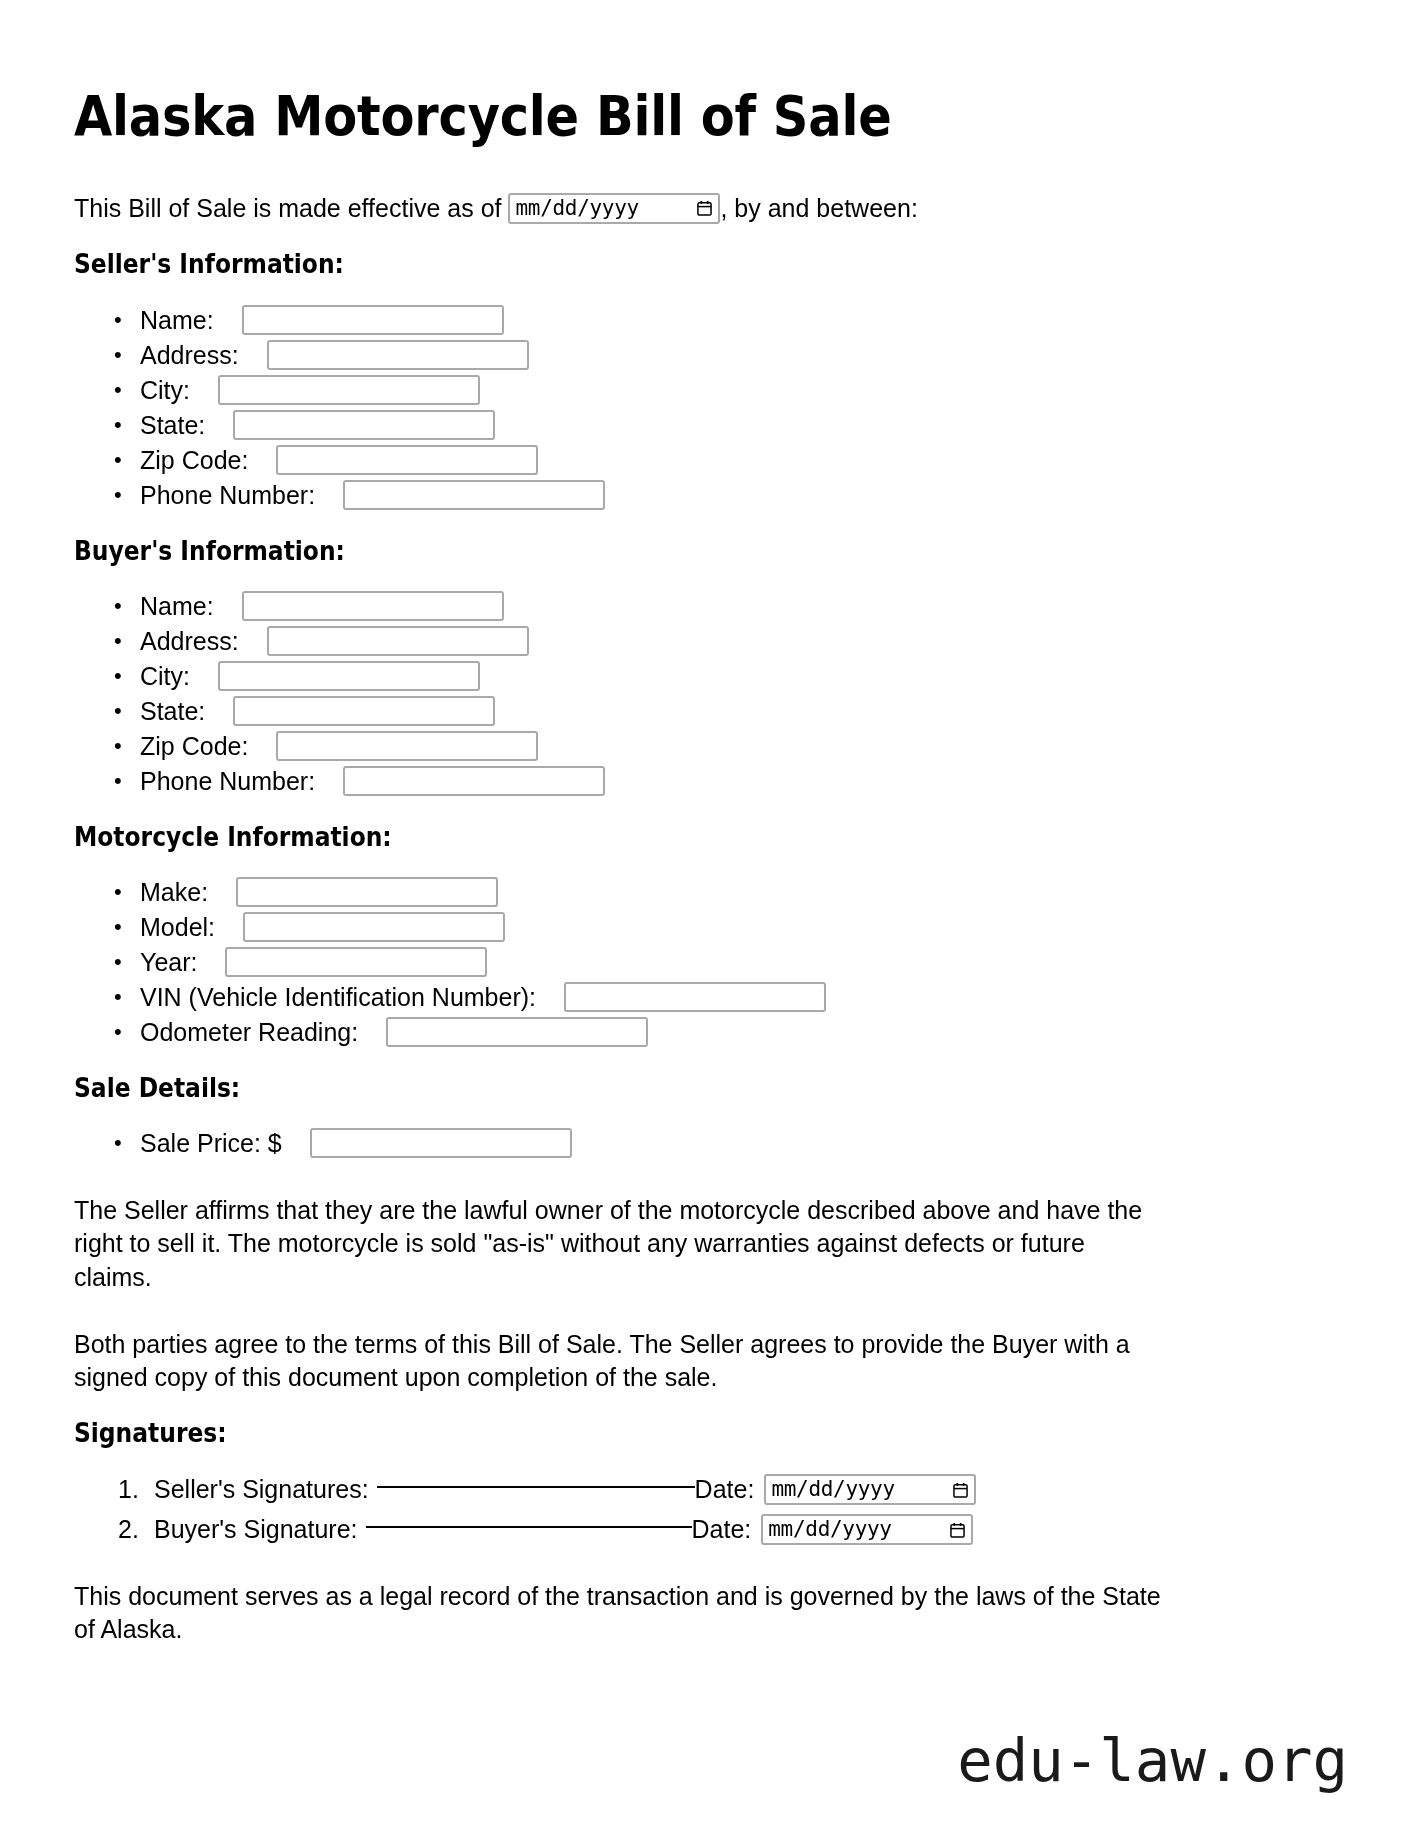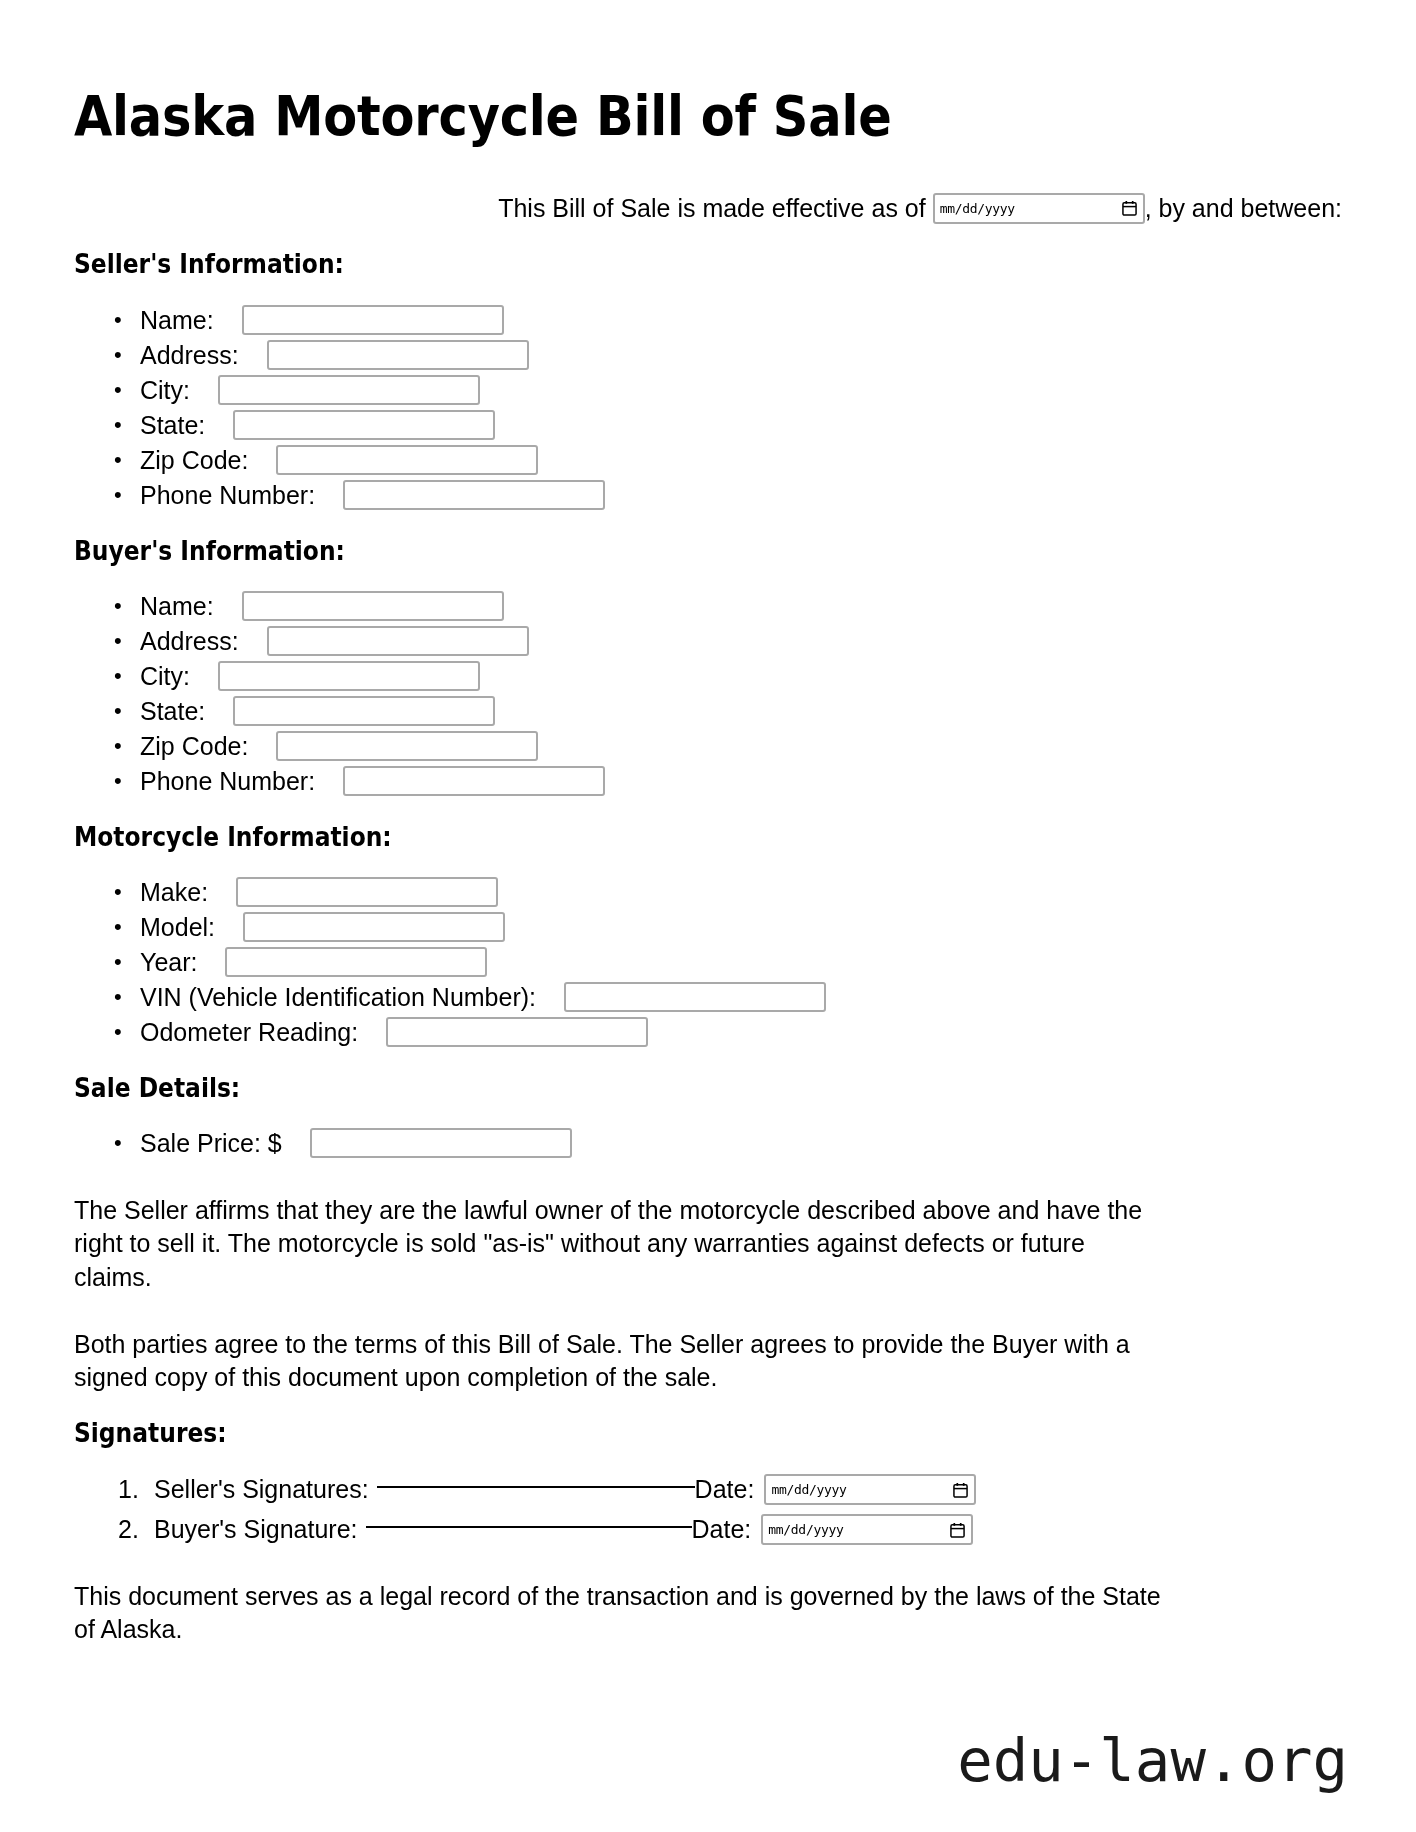--- a/index.html
+++ b/index.html
@@ -37,21 +37,20 @@
   }
 
   
   .intro-line {
     font-size: 25px;
     line-height: 1.35;
     margin-top: 44px;
     display: flex;
     align-items: center;
     flex-wrap: nowrap;
-    justify-content: flex-end;
   }
   .intro-line .txt { white-space: pre; }
 
   
   .section-heading {
     font-family: "DejaVu Sans Condensed", "Liberation Sans Narrow", "Liberation Sans", sans-serif;
     font-weight: bold;
     font-size: 26px;
     line-height: 1.2;
     margin: 24px 0 0 0;
@@ -109,21 +108,21 @@
     justify-content: space-between;
     box-sizing: border-box;
     border: 2px solid #a9a9a9;
     border-radius: 3px;
     background: #ffffff;
     height: 31px;
     width: 212px;
     padding: 0 6px 0 5px;
     vertical-align: middle;
     font-family: "DejaVu Sans Mono", "Liberation Mono", monospace;
-    font-size: 13px;
+    font-size: 21px;
     line-height: 1;
     color: #000000;
     letter-spacing: -0.3px;
   }
   .date-box .ph { white-space: pre; }
   .cal-icon {
     width: 15px;
     height: 16px;
     flex: 0 0 auto;
     margin-left: 6px;

